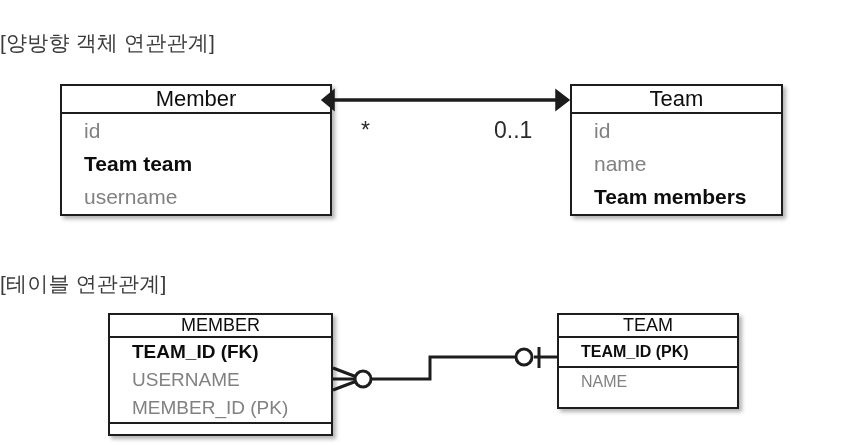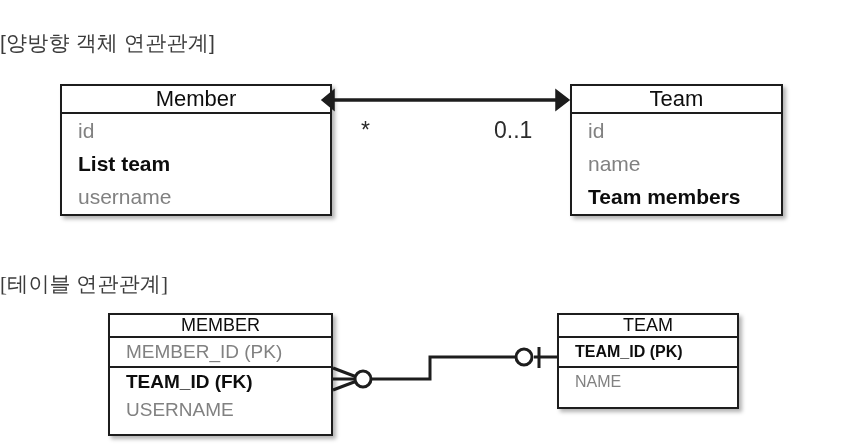--- a/index.html
+++ b/index.html
@@ -27,21 +27,21 @@
     position: absolute;
     font-size: 21px;
     color: #3b3b3b;
     letter-spacing: 0.2px;
     white-space: nowrap;
   }
   #title-object {
     left: 0; top: 29px; width: 858px;
   }
   #title-table {
-    left: 0; top: 270px; width: 858px; font-family: Liberation Serif, serif;
+    left: 0; top: 270px; width: 858px;
   }
 
   
   .box {
     position: absolute;
     box-sizing: border-box;
     background: #ffffff;
     border: 2.5px solid #1d1d1d;
     box-shadow: 3px 3px 4px rgba(0,0,0,0.30);
   }
@@ -58,21 +58,21 @@
   }
   .attr-group {
     box-sizing: border-box;
     width: 100%;
   }
   .attr-group.divided {
     border-bottom: 2.5px solid #1d1d1d;
   }
   .attr {
     box-sizing: border-box;
-    padding-left: 16px;
+    padding-left: 22px;
     color: #818181;
     white-space: nowrap;
     overflow: hidden;
   }
   .attr.bold {
     color: #0d0d0d;
     font-weight: bold;
   }
 
   
@@ -125,21 +125,21 @@
 <body>
 
 <div class="canvas">
 
   <div class="diagram-title" id="title-object">[양방향 객체 연관관계]</div>
 
   <div class="box" id="class-member">
     <div class="box-header">Member</div>
     <div class="attr-group">
       <div class="attr">id</div>
-      <div class="attr bold">List team</div>
+      <div class="attr bold">Team team</div>
       <div class="attr">username</div>
     </div>
   </div>
 
   <div class="box" id="class-team">
     <div class="box-header">Team</div>
     <div class="attr-group">
       <div class="attr">id</div>
       <div class="attr">name</div>
       <div class="attr bold">Team members</div>
@@ -154,26 +154,26 @@
     <path d="M 556 90 L 556 110 L 569 100 Z" fill="#1d1d1d" stroke="#1d1d1d" stroke-width="1.5" stroke-linejoin="miter"></path>
   </svg>
 
   <div class="multiplicity" id="mult-left">*</div>
   <div class="multiplicity" id="mult-right">0..1</div>
 
   <div class="diagram-title" id="title-table">[테이블 연관관계]</div>
 
   <div class="box" id="table-member">
     <div class="box-header">MEMBER</div>
+    <div class="attr-group">
+      <div class="attr bold">TEAM_ID (FK)</div>
+      <div class="attr">USERNAME</div>
+    </div>
     <div class="attr-group divided">
       <div class="attr">MEMBER_ID (PK)</div>
-    </div>
-    <div class="attr-group">
-      <div class="attr bold">TEAM_ID (FK)</div>
-      <div class="attr">USERNAME</div>
     </div>
   </div>
 
   <div class="box" id="table-team">
     <div class="box-header">TEAM</div>
     <div class="attr-group divided">
       <div class="attr bold">TEAM_ID (PK)</div>
     </div>
     <div class="attr-group">
       <div class="attr">NAME</div>

